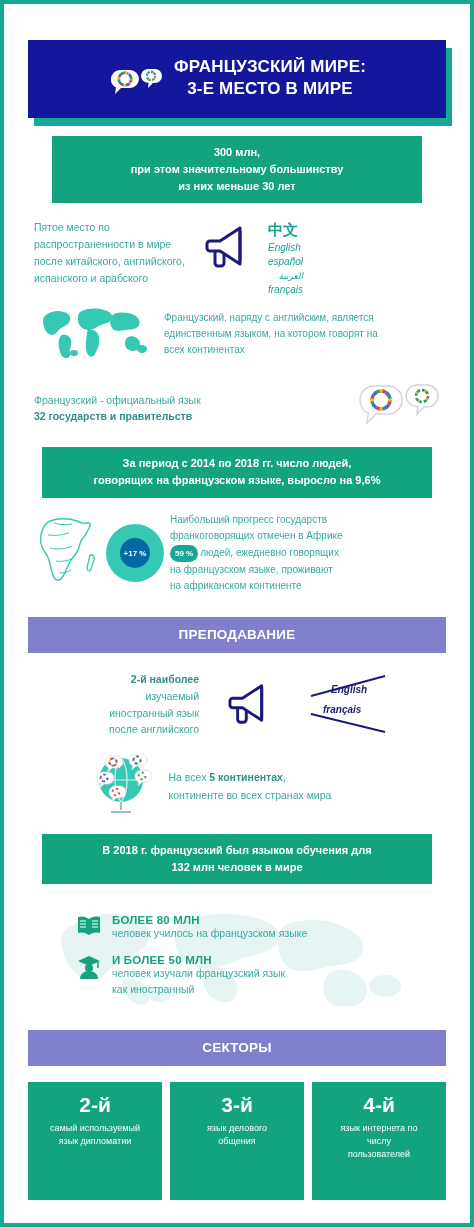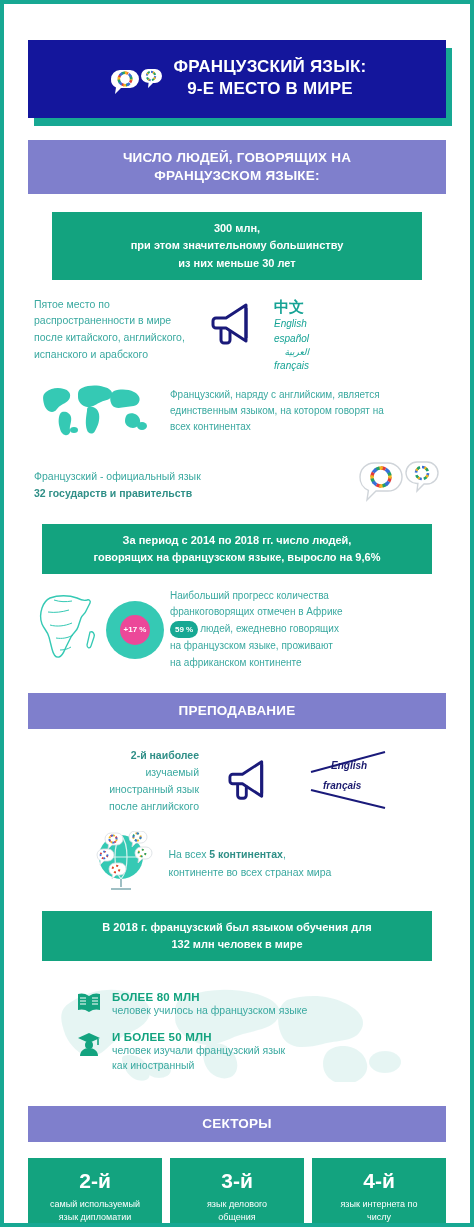--- a/index.html
+++ b/index.html
@@ -75,21 +75,21 @@
   }
   .band-1 { margin: 18px 48px 0 48px; }
   .band-2 { margin: 14px 38px 0 38px; }
   .band-3 { margin: 14px 38px 0 38px; }
 
   
   .row {
     display: flex;
     align-items: center;
     margin: 14px 30px 0 30px;
-    gap: 16px;
+    gap: 10px;
   }
   .txt-teal {
     color: #3aa9a0;
     font-size: 10.5px;
     line-height: 1.6;
   }
   .txt-teal b, .txt-teal .b { color: #2f8f87; font-weight: bold; }
 
   
   .row-rank { align-items: flex-start; margin-top: 16px; }
@@ -131,21 +131,21 @@
   
   .donut {
     width: 58px; height: 58px;
     border-radius: 50%;
     background: #35c9b4;
     display: flex; align-items: center; justify-content: center;
     flex: 0 0 auto;
   }
   .donut-inner {
     width: 30px; height: 30px; border-radius: 50%;
-    background: #ec4899;
+    background: #0369a1;
     color: #ffffff;
     font-size: 8px; font-weight: bold;
     display: flex; align-items: center; justify-content: center;
   }
 
   
   .row-2nd { margin-top: 18px; justify-content: center; gap: 26px; }
   .row-2nd .col-txt { width: 120px; text-align: right; font-size: 10.5px; line-height: 1.6; }
   .arrow-langs { position: relative; width: 86px; height: 62px; }
   .arrow-langs .lbl {
@@ -214,30 +214,26 @@
           <circle cx="17" cy="11" r="6.2" fill="none" stroke="#f3b61f" stroke-width="2.6" stroke-dasharray="3.3 6.6" transform="rotate(-20 17 11)"></circle>
           <circle cx="17" cy="11" r="6.2" fill="none" stroke="#22a06b" stroke-width="2.6" stroke-dasharray="3.3 6.6" transform="rotate(50 17 11)"></circle>
           <circle cx="17" cy="11" r="6.2" fill="none" stroke="#3a6fd8" stroke-width="2.6" stroke-dasharray="3.3 6.6" transform="rotate(120 17 11)"></circle>
           <path d="M33 8a7 7 0 0 1 7-7h7a7 7 0 0 1 0 14h-2l-5 5 .6-5.2A7 7 0 0 1 33 8z" fill="#fff"></path>
           <circle cx="43" cy="8" r="4.2" fill="none" stroke="#3a6fd8" stroke-width="2" stroke-dasharray="2.2 4.4" transform="rotate(-90 43 8)"></circle>
           <circle cx="43" cy="8" r="4.2" fill="none" stroke="#f3b61f" stroke-width="2" stroke-dasharray="2.2 4.4" transform="rotate(20 43 8)"></circle>
           <circle cx="43" cy="8" r="4.2" fill="none" stroke="#22a06b" stroke-width="2" stroke-dasharray="2.2 4.4" transform="rotate(130 43 8)"></circle>
         </svg>
       </span>
       <span class="header-text">
-        <span class="header-line1">ФРАНЦУЗСКИЙ ЯЗЫК:</span>
-        <span class="header-line2">9-Е МЕСТО В МИРЕ</span>
-      </span>
-    </div>
-  </div>
-
-  <div class="bar">
-    <span>ЧИСЛО ЛЮДЕЙ, ГОВОРЯЩИХ НА</span><br>
-    <span>ФРАНЦУЗСКОМ ЯЗЫКЕ:</span>
-  </div>
+        <span class="header-line1">ФРАНЦУЗСКИЙ МИРЕ:</span>
+        <span class="header-line2">3-Е МЕСТО В МИРЕ</span>
+      </span>
+    </div>
+  </div>
+
 
   <div class="band band-1" style="white-space:pre-line;">300 млн,
 при этом значительному большинству
 из них меньше 30 лет</div>
 
   <div class="row row-rank">
     <div class="col-txt txt-teal">Пятое место по распространенности в мире после китайского, английского, испанского и арабского</div>
     <div class="col-icon">
       <span>
         <svg width="60" height="54" viewBox="0 0 60 54">
@@ -302,21 +298,21 @@
       <svg width="66" height="72" viewBox="0 0 66 72">
         <path d="M16 6c8-3 19-3 27 0 4 2 7 3 10 2 2-1 4 1 3 3l-4 8c-1 3-4 4-5 7l-3 9c-1 4-5 6-7 10l-5 10c-2 4-3 9-7 10s-6-4-7-8l-3-12c-1-5-5-8-7-13S6 22 8 16s4-8 8-10z" fill="none" stroke="#35c9b4" stroke-width="1.4"></path>
         <path d="M20 8c6 2 12 2 18 1M14 20c7 1 14 0 21-2M16 33c7 2 15 1 22-2M22 46c6 1 12 0 17-3M26 58c4 0 8-1 11-3" fill="none" stroke="#35c9b4" stroke-width="1"></path>
         <path d="M56 40c3-1 5 2 4 5l-3 9c-1 3-4 2-4-1z" fill="none" stroke="#35c9b4" stroke-width="1.3"></path>
       </svg>
     </span>
     <div class="donut">
       <span class="donut-inner">+17 %</span>
     </div>
     <div class="col-txt txt-teal">
-      <div>Наибольший прогресс количества</div>
+      <div>Наибольший прогресс государств</div>
       <div>франкоговорящих отмечен в Африке</div>
       <div>
         <span class="pct-badge">59 %</span><span>людей, ежедневно говорящих</span>
       </div>
       <div>на французском языке, проживают</div>
       <div>на африканском континенте</div>
     </div>
   </div>
 
   <div class="bar">ПРЕПОДАВАНИЕ</div>

